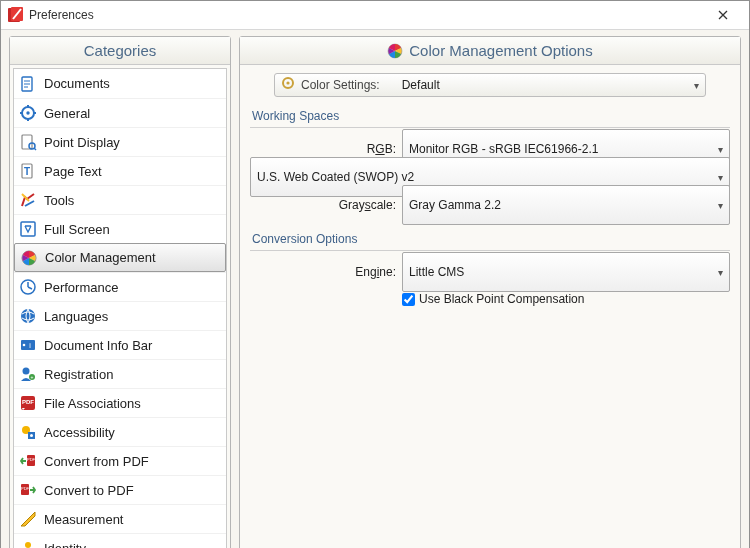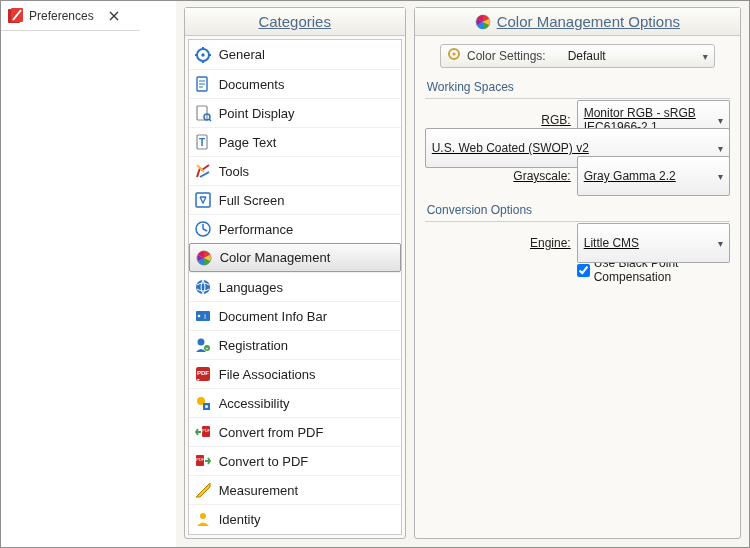--- a/index.html
+++ b/index.html
@@ -1,23 +1,22 @@
 <!DOCTYPE html>
 <html><head>
 <meta charset="utf-8">
 <style>
   * { box-sizing: border-box; font-family: "Segoe UI", Tahoma, sans-serif; }
   html,body { margin:0; padding:0; }
   .window {
     width:750px; height:548px;
     background:#ffffff;
     border:1px solid #8f8f8f;
-    display:flex; flex-direction:row;
+    display:flex; flex-direction:column;
     position:relative;
-    gap:36px;
   }
   .titlebar {
     height:30px; background:#ffffff;
     display:flex; align-items:center;
     padding:0 6px;
     border-bottom:1px solid #d8d8d8;
   }
   .titlebar .app-icon {
     width:16px; height:16px; margin-right:6px;
     display:inline-flex;
@@ -47,21 +46,20 @@
     background-size:4px 4px;
     display:flex; flex-direction:column;
     min-height:0;
   }
   .panel-header {
     height:28px;
     border-bottom:1px solid #c9c9c9;
     display:flex; align-items:center; justify-content:center;
     font-size:15px; color:#4e6b8a;
     background:linear-gradient(#fdfdfb,#edece5);
-    text-decoration:underline;
   }
   .panel-header .hdr-icon { margin-right:6px; display:inline-flex; }
   .sidebar { width:222px; }
   .cat-list {
     flex:1; overflow:hidden;
     background:#ffffff;
     margin:3px;
     border:1px solid #c9c9c9;
   }
   .cat-item {
@@ -87,21 +85,21 @@
     background:linear-gradient(#ffffff,#eeeee8);
     border:1px solid #bdbdbd; border-radius:3px;
     height:24px; padding:0 6px;
   }
   .cs-row .lbl { font-size:12px; color:#444; }
   .cs-row .val { font-size:12px; color:#222; flex:1;padding-left:16px; }
   .cs-row .chev { font-size:10px; color:#555; }
   .group { }
   .group-title { font-size:12px; color:#3f6189; margin:2px 0 4px 2px; }
   .group-line { border-top:1px solid #cfcfcf; margin-bottom:8px; }
-  .form-row { display:flex; align-items:center; height:26px; margin-bottom:2px;text-decoration:underline; }
+  .form-row { display:flex; align-items:center; height:26px; margin-bottom:2px; }
   .form-row .flabel { width:152px; text-align:right; padding-right:6px; font-size:12px; color:#222; }
   .form-row .flabel .ul { text-decoration:underline; }
   .form-row select.combo,
   .form-row .combo {
     flex:1; height:40px;
     background:linear-gradient(#ffffff,#efefef);
     border:1px solid #a8a8a8; border-radius:2px;
     font-size:12px; color:#222;
     padding:0 18px 0 6px;
     position:relative; display:flex; align-items:center;
@@ -134,46 +132,46 @@
 
   <div class="body">
     <div class="main-area">
 
       <div class="panel sidebar">
         <div class="panel-header">Categories</div>
         <div class="cat-list" id="cat-list">
             <div class="cat-item">
               <span class="cat-icon">
                 <svg width="18" height="18" viewBox="0 0 18 18">
+                  <rect x="3" y="2" width="10" height="14" rx="1" fill="#fff" stroke="#2a72c4" stroke-width="1.4"></rect>
+                  <line x1="5" y1="6" x2="11" y2="6" stroke="#2a72c4"></line>
+                  <line x1="5" y1="9" x2="11" y2="9" stroke="#2a72c4"></line>
+                  <line x1="5" y1="12" x2="9" y2="12" stroke="#2a72c4"></line>
+                </svg>
+              </span>
+              <span>Documents</span>
+            </div>
+            <div class="cat-item">
+              <span class="cat-icon">
+                <svg width="18" height="18" viewBox="0 0 18 18">
                   <circle cx="9" cy="9" r="6" fill="none" stroke="#2a72c4" stroke-width="2"></circle>
                   <circle cx="9" cy="9" r="1.7" fill="#2a72c4"></circle>
                   <g stroke="#2a72c4" stroke-width="2">
                     <line x1="9" y1="1" x2="9" y2="3"></line>
                     <line x1="9" y1="15" x2="9" y2="17"></line>
                     <line x1="1" y1="9" x2="3" y2="9"></line>
                     <line x1="15" y1="9" x2="17" y2="9"></line>
                   </g>
                 </svg>
               </span>
               <span>General</span>
             </div>
             <div class="cat-item">
               <span class="cat-icon">
                 <svg width="18" height="18" viewBox="0 0 18 18">
-                  <rect x="3" y="2" width="10" height="14" rx="1" fill="#fff" stroke="#2a72c4" stroke-width="1.4"></rect>
-                  <line x1="5" y1="6" x2="11" y2="6" stroke="#2a72c4"></line>
-                  <line x1="5" y1="9" x2="11" y2="9" stroke="#2a72c4"></line>
-                  <line x1="5" y1="12" x2="9" y2="12" stroke="#2a72c4"></line>
-                </svg>
-              </span>
-              <span>Documents</span>
-            </div>
-            <div class="cat-item">
-              <span class="cat-icon">
-                <svg width="18" height="18" viewBox="0 0 18 18">
                   <rect x="3" y="2" width="10" height="14" rx="1" fill="#fff" stroke="#888" stroke-width="1.2"></rect>
                   <circle cx="13" cy="13" r="3" fill="none" stroke="#2a72c4" stroke-width="1.5"></circle>
                   <line x1="15" y1="15" x2="17" y2="17" stroke="#2a72c4" stroke-width="1.5"></line>
                 </svg>
               </span>
               <span>Point Display</span>
             </div>
             <div class="cat-item">
               <span class="cat-icon">
                 <svg width="18" height="18" viewBox="0 0 18 18">
@@ -194,43 +192,43 @@
               <span>Tools</span>
             </div>
             <div class="cat-item">
               <span class="cat-icon">
                 <svg width="18" height="18" viewBox="0 0 18 18">
                   <rect x="2" y="2" width="14" height="14" rx="1" fill="none" stroke="#2a72c4" stroke-width="1.5"></rect>
                   <path d="M6 6 L12 6 M6 6 L9 12 L12 6" stroke="#2a72c4" stroke-width="1.3" fill="none"></path>
                 </svg>
               </span>
               <span>Full Screen</span>
-            </div>
-            <div class="cat-item">
-              <span class="cat-icon">
-                <svg width="18" height="18" viewBox="0 0 18 18">
-                  <circle cx="9" cy="9" r="7" fill="none" stroke="#2a72c4" stroke-width="1.5"></circle>
-                  <path d="M9 9 L9 4 M9 9 L13 11" stroke="#2a72c4" stroke-width="1.5"></path>
-                </svg>
-              </span>
-              <span>Performance</span>
             </div>
             <div class="cat-item selected">
               <span class="cat-icon">
                 <svg width="18" height="18" viewBox="0 0 18 18">
                   <circle cx="9" cy="9" r="7" fill="#ccc" stroke="#888"></circle>
                   <path d="M9 9 L9 2 A7 7 0 0 1 15 6 Z" fill="#e53935"></path>
                   <path d="M9 9 L15 6 A7 7 0 0 1 15 12 Z" fill="#fbc02d"></path>
                   <path d="M9 9 L15 12 A7 7 0 0 1 9 16 Z" fill="#43a047"></path>
                   <path d="M9 9 L9 16 A7 7 0 0 1 3 12 Z" fill="#1e88e5"></path>
                   <path d="M9 9 L3 12 A7 7 0 0 1 3 6 Z" fill="#8e24aa"></path>
                   <path d="M9 9 L3 6 A7 7 0 0 1 9 2 Z" fill="#d81b60"></path>
                 </svg>
               </span>
               <span>Color Management</span>
+            </div>
+            <div class="cat-item">
+              <span class="cat-icon">
+                <svg width="18" height="18" viewBox="0 0 18 18">
+                  <circle cx="9" cy="9" r="7" fill="none" stroke="#2a72c4" stroke-width="1.5"></circle>
+                  <path d="M9 9 L9 4 M9 9 L13 11" stroke="#2a72c4" stroke-width="1.5"></path>
+                </svg>
+              </span>
+              <span>Performance</span>
             </div>
             <div class="cat-item">
               <span class="cat-icon">
                 <svg width="18" height="18" viewBox="0 0 18 18">
                   <circle cx="9" cy="9" r="7" fill="#2a72c4"></circle>
                   <path d="M3 7 Q9 3 15 7 M3 11 Q9 15 15 11 M9 2 Q5 9 9 16 M9 2 Q13 9 9 16" stroke="#fff" stroke-width="1" fill="none"></path>
                 </svg>
               </span>
               <span>Languages</span>
             </div>

